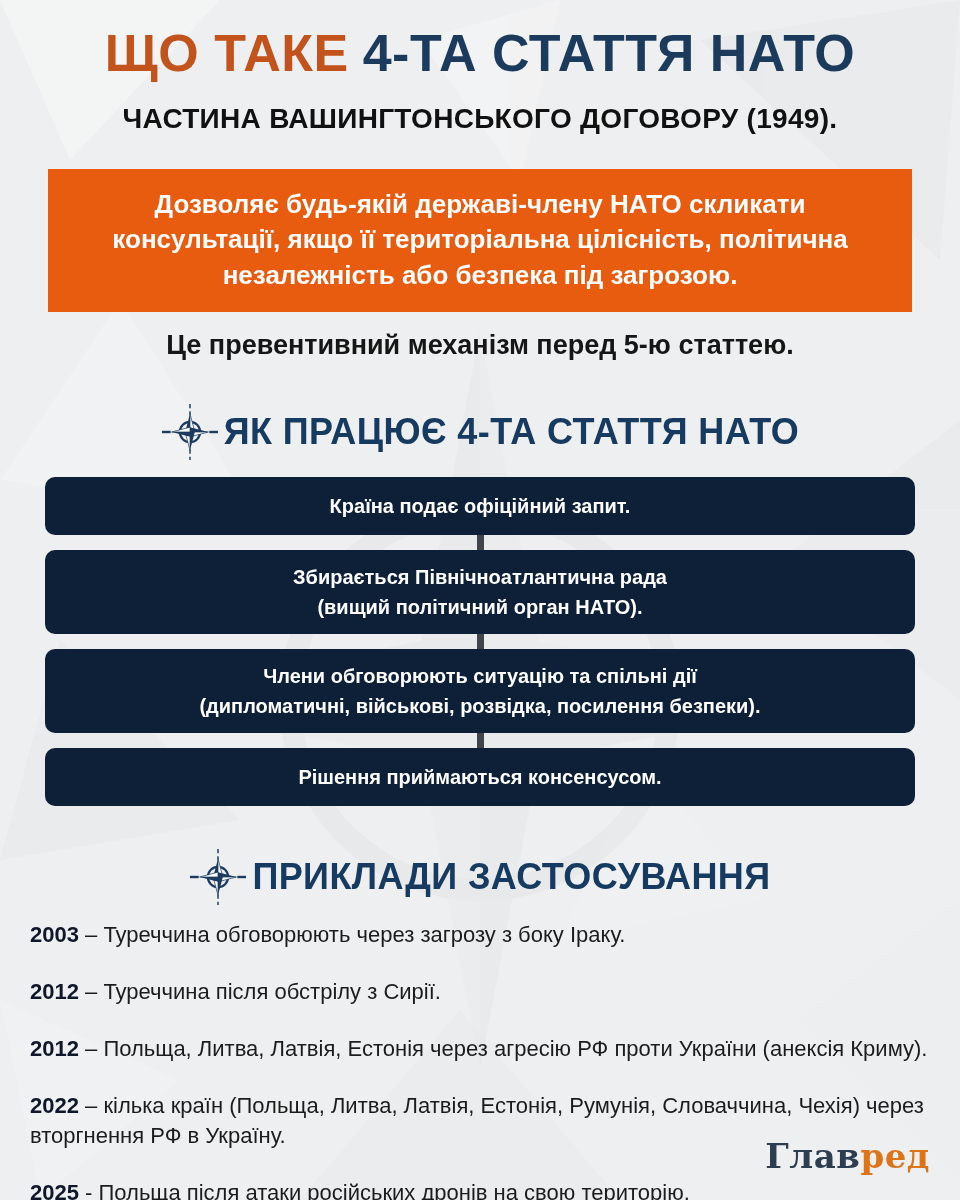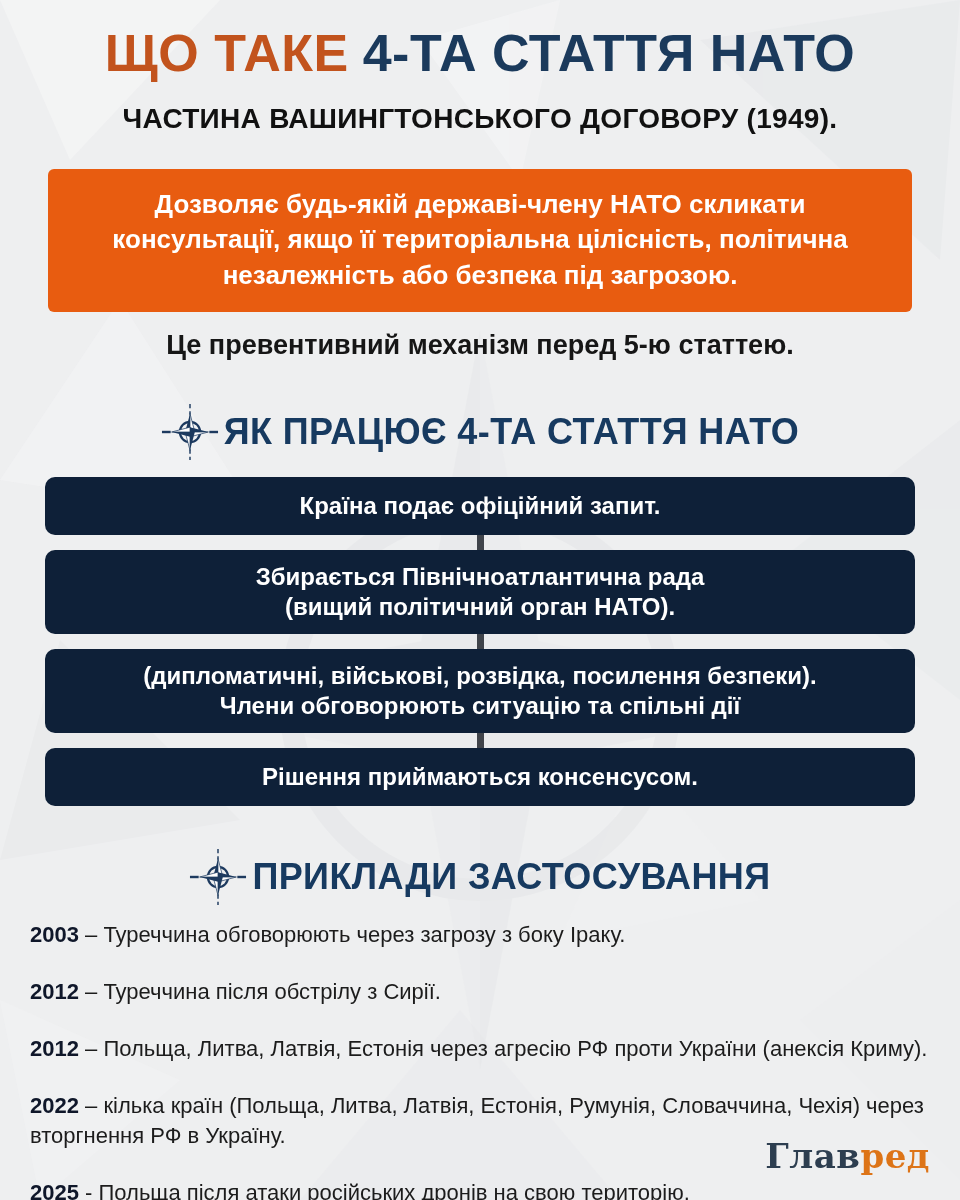--- a/index.html
+++ b/index.html
@@ -19,41 +19,41 @@
   }
   .title .accent{color:#c2531d;}
   .title .rest{color:#1b3a5c;margin-left:14px;}
   .subtitle{
     margin-top:22px;text-align:center;
     font-size:28px;font-weight:bold;color:#111;letter-spacing:.3px;
   }
 
   
   .callout{
-    margin:34px 48px 0;background:#e85c10;border-radius:6px;
+    margin:34px 48px 0;background:#e85c10;border-radius:0;
     color:#fff;font-weight:bold;font-size:26px;line-height:1.38;
     text-align:center;padding:18px 40px;
   }
   .note{
     margin:18px 0 0;text-align:center;
     font-size:27px;font-weight:bold;color:#161616;
   }
 
   
   .section-header{
     margin-top:42px;display:flex;align-items:center;justify-content:center;gap:5px;
     color:#173a60;font-size:36px;font-weight:bold;letter-spacing:.4px;
   }
   .rose{width:58px;height:58px;flex:0 0 auto;}
 
   
   .flow{margin:16px 45px 0;}
   .flow-box{
     background:#0e2038;border-radius:10px;color:#fff;
-    font-size:24px;font-weight:bold;line-height:30px;text-align:center;
+    font-size:20px;font-weight:bold;line-height:30px;text-align:center;
     display:flex;flex-direction:column;justify-content:center;
     min-height:58px;padding:12px 24px;box-sizing:border-box;
   }
   .flow-connector{width:7px;height:15px;background:#40444b;margin:0 auto;}
 
   
   .examples{list-style:none;margin:14px 30px 0;padding:0;}
   .examples li{
     font-size:22px;color:#1c1c1c;line-height:1.4;margin-bottom:26px;
   }
@@ -139,22 +139,22 @@
         <div class="flow-box">
           <div>Країна подає офіційний запит.</div>
         </div>
         <div class="flow-connector"></div>
         <div class="flow-box">
           <div>Збирається Північноатлантична рада</div>
           <div>(вищий політичний орган НАТО).</div>
         </div>
         <div class="flow-connector"></div>
         <div class="flow-box">
+          <div>Члени обговорюють ситуацію та спільні дії</div>
           <div>(дипломатичні, військові, розвідка, посилення безпеки).</div>
-          <div>Члени обговорюють ситуацію та спільні дії</div>
         </div>
         <div class="flow-connector"></div>
         <div class="flow-box">
           <div>Рішення приймаються консенсусом.</div>
         </div>
       </div>
 
     <div class="section-header">
       <svg class="rose">
           <use href="#nato-rose"></use>

